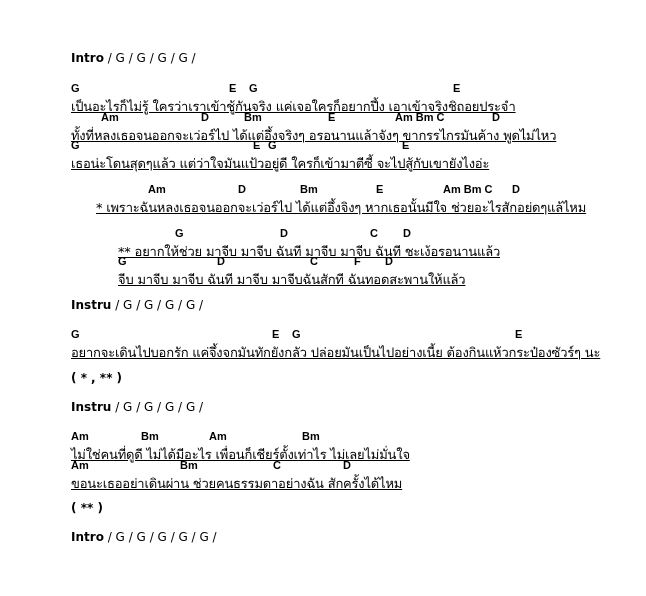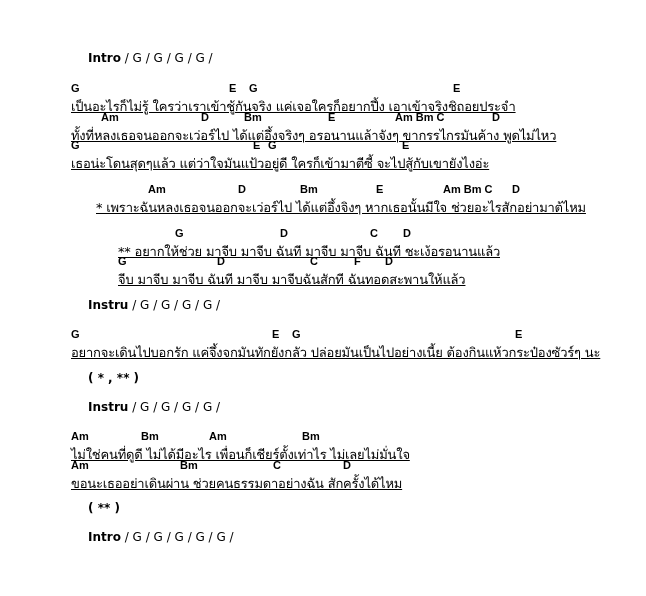--- a/index.html
+++ b/index.html
@@ -1,18 +1,18 @@
 <!DOCTYPE html>
 <html><head>
   <meta charset="utf-8">
   <style>
     html, body { margin: 0; padding: 0; background: #ffffff; }
     body { width: 646px; height: 596px; position: relative; overflow: hidden;
            font-family: "DejaVu Sans", "Liberation Sans", sans-serif; color: #000; }
-    .ln { position: absolute; white-space: nowrap; margin-left: 17px; }
+    .ln { position: absolute; white-space: nowrap; }
     .hdr { font-weight: bold; font-size: 12px; }
     .hdr .rest { font-weight: normal; }
     .ch { position: absolute; white-space: nowrap; font-weight: bold; font-size: 11px; font-family: "Liberation Sans", sans-serif; }
     .ly { position: absolute; white-space: nowrap; font-size: 13px; font-family: "DejaVu Sans", sans-serif; letter-spacing: -0.2px; text-decoration: underline; }
   </style>
 </head>
 <body>
 
 <div class="ln hdr" style="left:71px;top:51px;">
   <span>Intro</span><span class="rest"> / G / G / G / G /</span>
@@ -40,21 +40,21 @@
   <span class="ly" style="left:71px;top:153px;">เธอน่ะโดนสุดๆแล้ว แต่ว่าใจมันแป้วอยู่ดี ใครก็เข้ามาตีซี้ จะไปสู้กับเขายังไงอ่ะ</span>
 </div>
 
 <div>
   <span class="ch" style="left:148px;top:183px;">Am</span>
   <span class="ch" style="left:238px;top:183px;">D</span>
   <span class="ch" style="left:300px;top:183px;">Bm</span>
   <span class="ch" style="left:376px;top:183px;">E</span>
   <span class="ch" style="left:443px;top:183px;">Am Bm C</span>
   <span class="ch" style="left:512px;top:183px;">D</span>
-  <span class="ly" style="left:96px;top:197px;">* เพราะฉันหลงเธอจนออกจะเว่อร์ไป ได้แต่อึ้งจิงๆ หากเธอนั้นมีใจ ช่วยอะไรสักอย่ามาต้ไหม</span>
+  <span class="ly" style="left:96px;top:197px;">* เพราะฉันหลงเธอจนออกจะเว่อร์ไป ได้แต่อึ้งจิงๆ หากเธอนั้นมีใจ ช่วยอะไรสักอย่ดๆแล้ไหม</span>
 </div>
 
 <div>
   <span class="ch" style="left:175px;top:227px;">G</span>
   <span class="ch" style="left:280px;top:227px;">D</span>
   <span class="ch" style="left:370px;top:227px;">C</span>
   <span class="ch" style="left:403px;top:227px;">D</span>
   <span class="ly" style="left:118px;top:241px;">** อยากให้ช่วย มาจีบ มาจีบ ฉันที มาจีบ มาจีบ ฉันที  ชะเง้อรอนานแล้ว</span>
 
   <span class="ch" style="left:118px;top:255px;">G</span>

